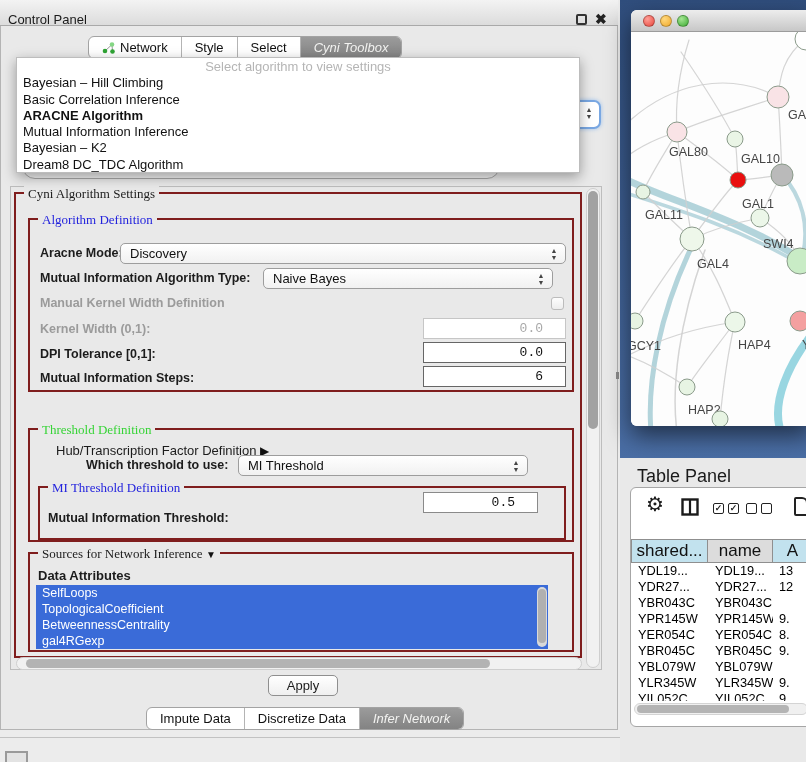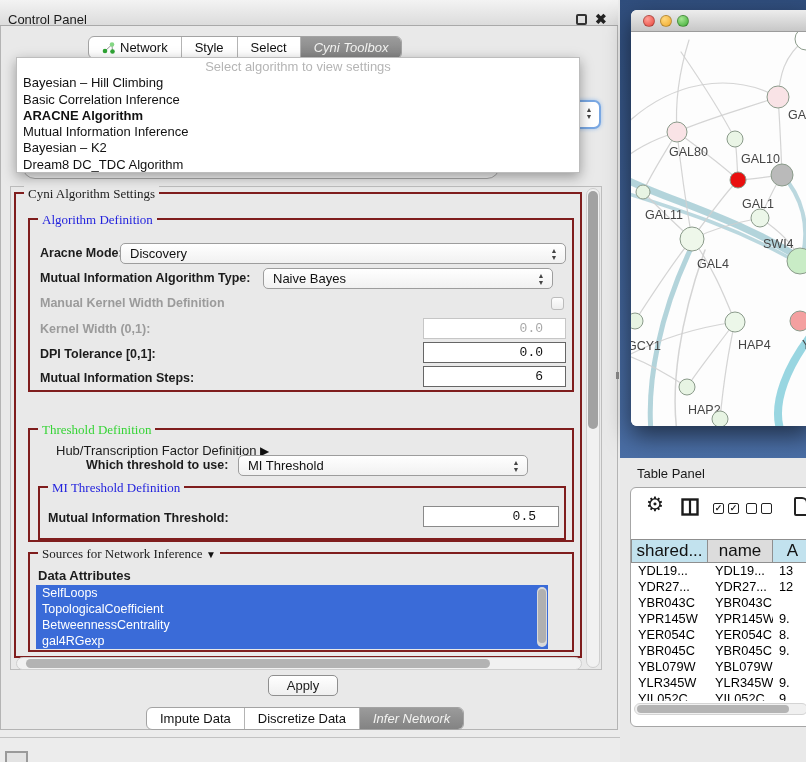--- a/index.html
+++ b/index.html
@@ -70,21 +70,21 @@
   #net-window { left:631px; top:10px; width:180px; height:416px; border-radius:6px 0 0 6px; box-shadow:0 10px 24px rgba(0,0,0,.55); overflow:hidden; background:#fff; }
   #net-titlebar { position:absolute; left:0; top:0; width:100%; height:22px; background:linear-gradient(#ededed,#c7c7c7); border-bottom:1px solid #9c9c9c; }
   .light { position:absolute; top:5px; width:12px; height:12px; border-radius:50%; border:1px solid rgba(0,0,0,.25); }
   #light-close { left:12px; background:radial-gradient(circle at 35% 30%, #ff9f97, #e8463c); }
   #light-min { left:29px; background:radial-gradient(circle at 35% 30%, #ffd87c, #f0a92c); }
   #light-zoom { left:46px; background:radial-gradient(circle at 35% 30%, #a5e693, #3cab33); }
   #net-canvas { position:absolute; left:0; top:22px; width:180px; height:394px; background:#fdfdfd; }
 
   
   #tp-region { left:620px; top:458px; width:186px; height:304px; background:#e9e9e9; }
-  #tp-title { left:637px; top:466px; font-size:13px; color:#1a1a1a; }
+  #tp-title { left:637px; top:466px; font-size:18px; color:#1a1a1a; }
   #tp-panel { left:630px; top:487px; width:180px; height:240px; background:#fff; border:1px solid #a6a6a6; border-radius:6px 0 0 6px; overflow:hidden; }
   .tp-icon { position:absolute; top:10px; color:#1a1a1a; }
   .cbx { position:absolute; top:15px; width:11px; height:11px; border:1.5px solid #222; border-radius:2px; font-size:9px; line-height:9px; text-align:center; color:#222; font-weight:bold; }
   #tp-doc { left:163px; top:9px; width:14px; height:19px; border:2px solid #222; border-radius:2px 6px 2px 2px; }
   #tp-table { position:absolute; left:0; top:51px; width:180px; height:162px; overflow:hidden; }
   .th { position:absolute; top:0; height:24px; border:1px solid #8f8f8f; border-left:none; text-align:center; line-height:22px; font-size:17px; color:#111; }
   .th.c0 { left:0; width:77px; background:#c2e2ee; border-left:1px solid #8f8f8f; }
   .th.c1 { left:77px; width:65px; background:#dcdcdc; }
   .th.c2 { left:142px; width:40px; background:#c2e2ee; }
   .trow { position:absolute; left:0; width:182px; height:16px; display:flex; }
@@ -166,21 +166,21 @@
 
 <div class="abs fieldset" style="left:28px;top:428px;width:546px;height:114px;">
   <span class="legend green">Threshold Definition</span>
 </div>
 <div class="abs lbl" style="left:86px;top:458px;">Which threshold to use:</div>
 <div class="abs combo" style="left:238px;top:455px;width:290px;"><span>MI Threshold</span><span class="stepper">▲<br>▼</span></div>
 <div class="abs fieldset" style="left:38px;top:486px;width:528px;height:54px;">
   <span class="legend blue">MI Threshold Definition</span>
 </div>
 <div class="abs lbl" style="left:48px;top:511px;">Mutual Information Threshold:</div>
-<div class="abs tinput" style="left:423px;top:506px;width:136px;">0.5</div>
+<div class="abs tinput" style="left:423px;top:492px;width:115px;">0.5</div>
 
 <div class="abs fieldset" style="left:28px;top:552px;width:546px;height:100px;">
   <span class="legend" style="color:#1c1c1c;"><span>Sources for Network Inference</span> <span class="tri-down">▼</span></span>
 </div>
 <div class="abs lbl" style="left:38px;top:568px;font-size:13px;">Data Attributes</div>
 <div class="abs" id="attr-list">
     <div class="attr-row">SelfLoops</div>
     <div class="attr-row">TopologicalCoefficient</div>
     <div class="attr-row">BetweennessCentrality</div>
     <div class="attr-row">gal4RGexp</div>

